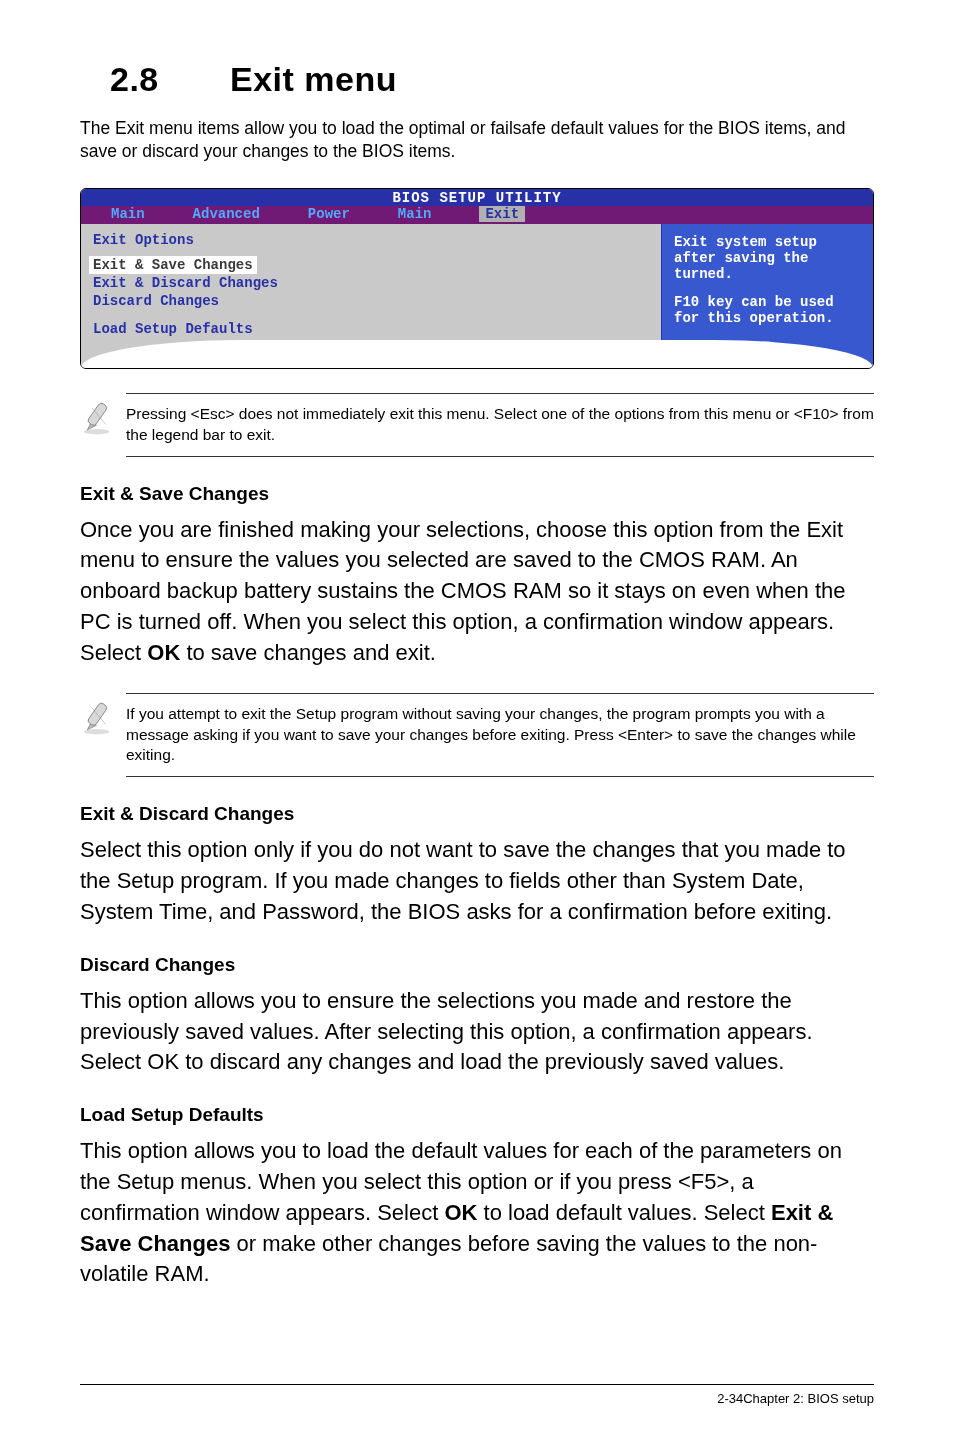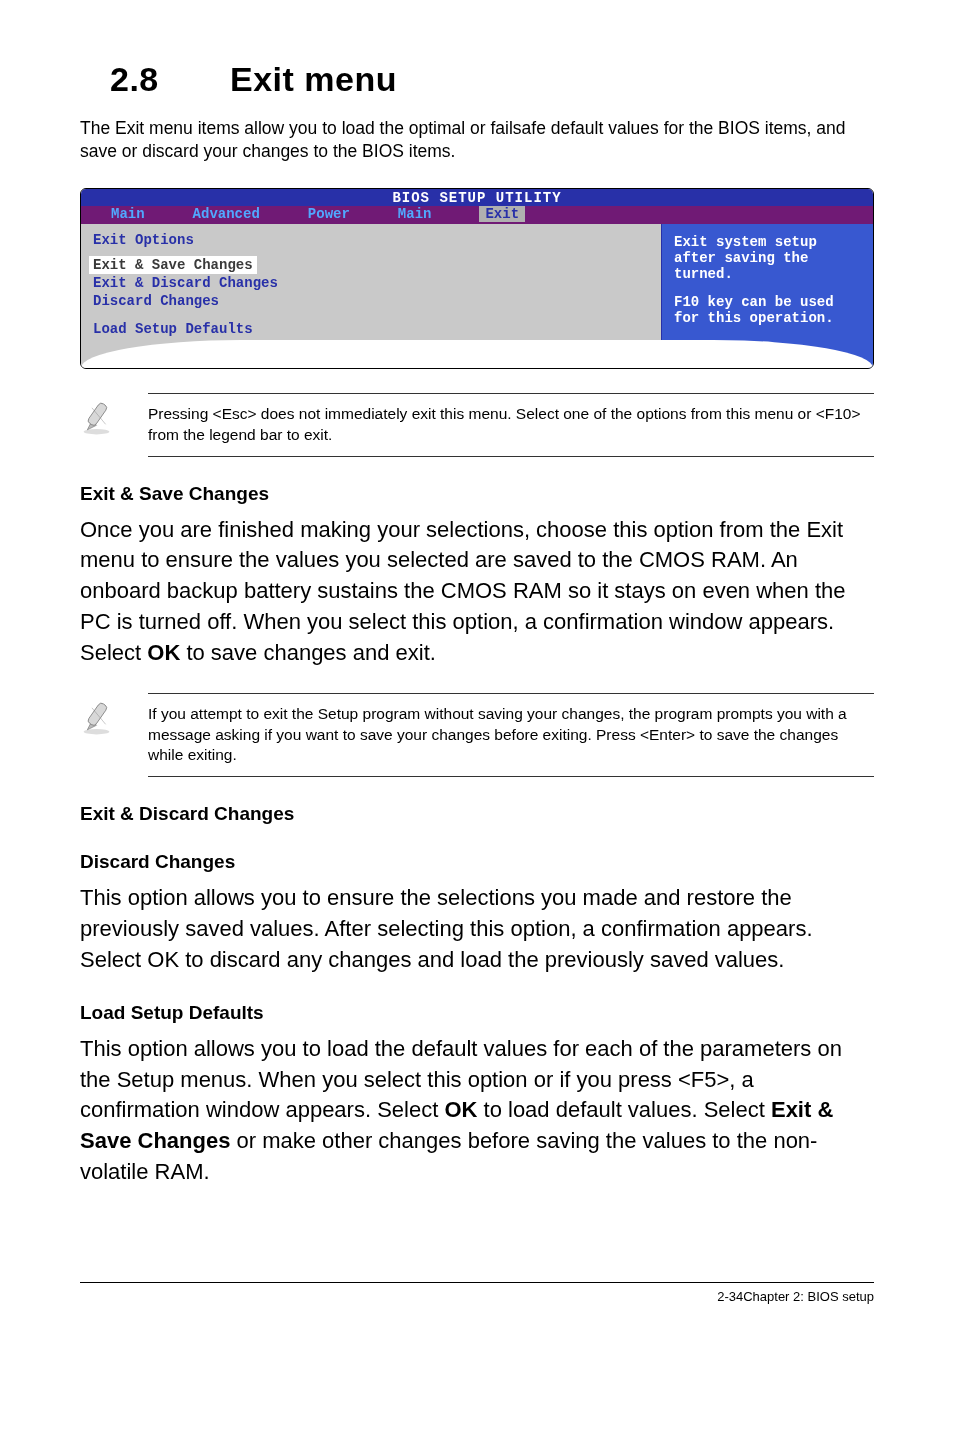--- a/index.html
+++ b/index.html
@@ -99,21 +99,20 @@
     left: 0; right: 0; bottom: -2px;
     height: 30px;
     background: #fff;
     border-top-left-radius: 160px 28px;
     border-top-right-radius: 160px 28px;
   }
   
   .note-wrap {
     display: flex;
     align-items: flex-start;
-    gap: 22px;
     margin: 24px 0;
   }
   .note-wrap .icon-col {
     flex: 0 0 46px;
     padding-top: 2px;
   }
   .note-wrap .text-col {
     flex: 1;
     border-top: 1px solid #333;
     border-bottom: 1px solid #333;
@@ -204,20 +203,21 @@
         <ellipse cx="18" cy="40" rx="14" ry="3" fill="#ddd"></ellipse>
         <polygon points="8,38 13,28 18,33" fill="#bbb" stroke="#666" stroke-width="0.6"></polygon>
         <rect x="14" y="8" width="10" height="26" rx="4" transform="rotate(35 19 21)" fill="#d8d8d8" stroke="#666" stroke-width="0.7"></rect>
         <line x1="13" y1="14" x2="28" y2="32" stroke="#888" stroke-width="0.5"></line>
       </svg>
     </div>
     <div class="text-col"> If you attempt to exit the Setup program without saving your changes, the program prompts you with a message asking if you want to save your changes before exiting. Press &lt;Enter&gt;  to save the  changes while exiting.</div>
   </div>
 
   <h3 class="subhead">Exit &amp; Discard Changes</h3>
+  <p class="body">Select this option only if you do not want to save the changes that you  made to the Setup program. If you made changes to fields other than System Date, System Time, and Password, the BIOS asks for a confirmation before exiting.</p>
 
   <h3 class="subhead">Discard Changes</h3>
   <p class="body">
     <span>This option allows you to ensure the selections you made and restore the previously saved values. After selecting this option, a confirmation appears. Select </span><span style="font-family:Arial;font-weight:normal">OK</span><span> to discard any changes and load the previously saved values.</span>
   </p>
 
   <h3 class="subhead">Load Setup Defaults</h3>
   <p class="body">
     <span>This option allows you to load the default values for each of the parameters on the Setup menus. When you select this option or if you press &lt;F5&gt;, a confirmation window appears. Select </span><b>OK</b><span> to load default values. Select </span><b>Exit &amp; Save Changes</b><span> or make other changes before saving the values to the non-volatile RAM.</span>
   </p>

